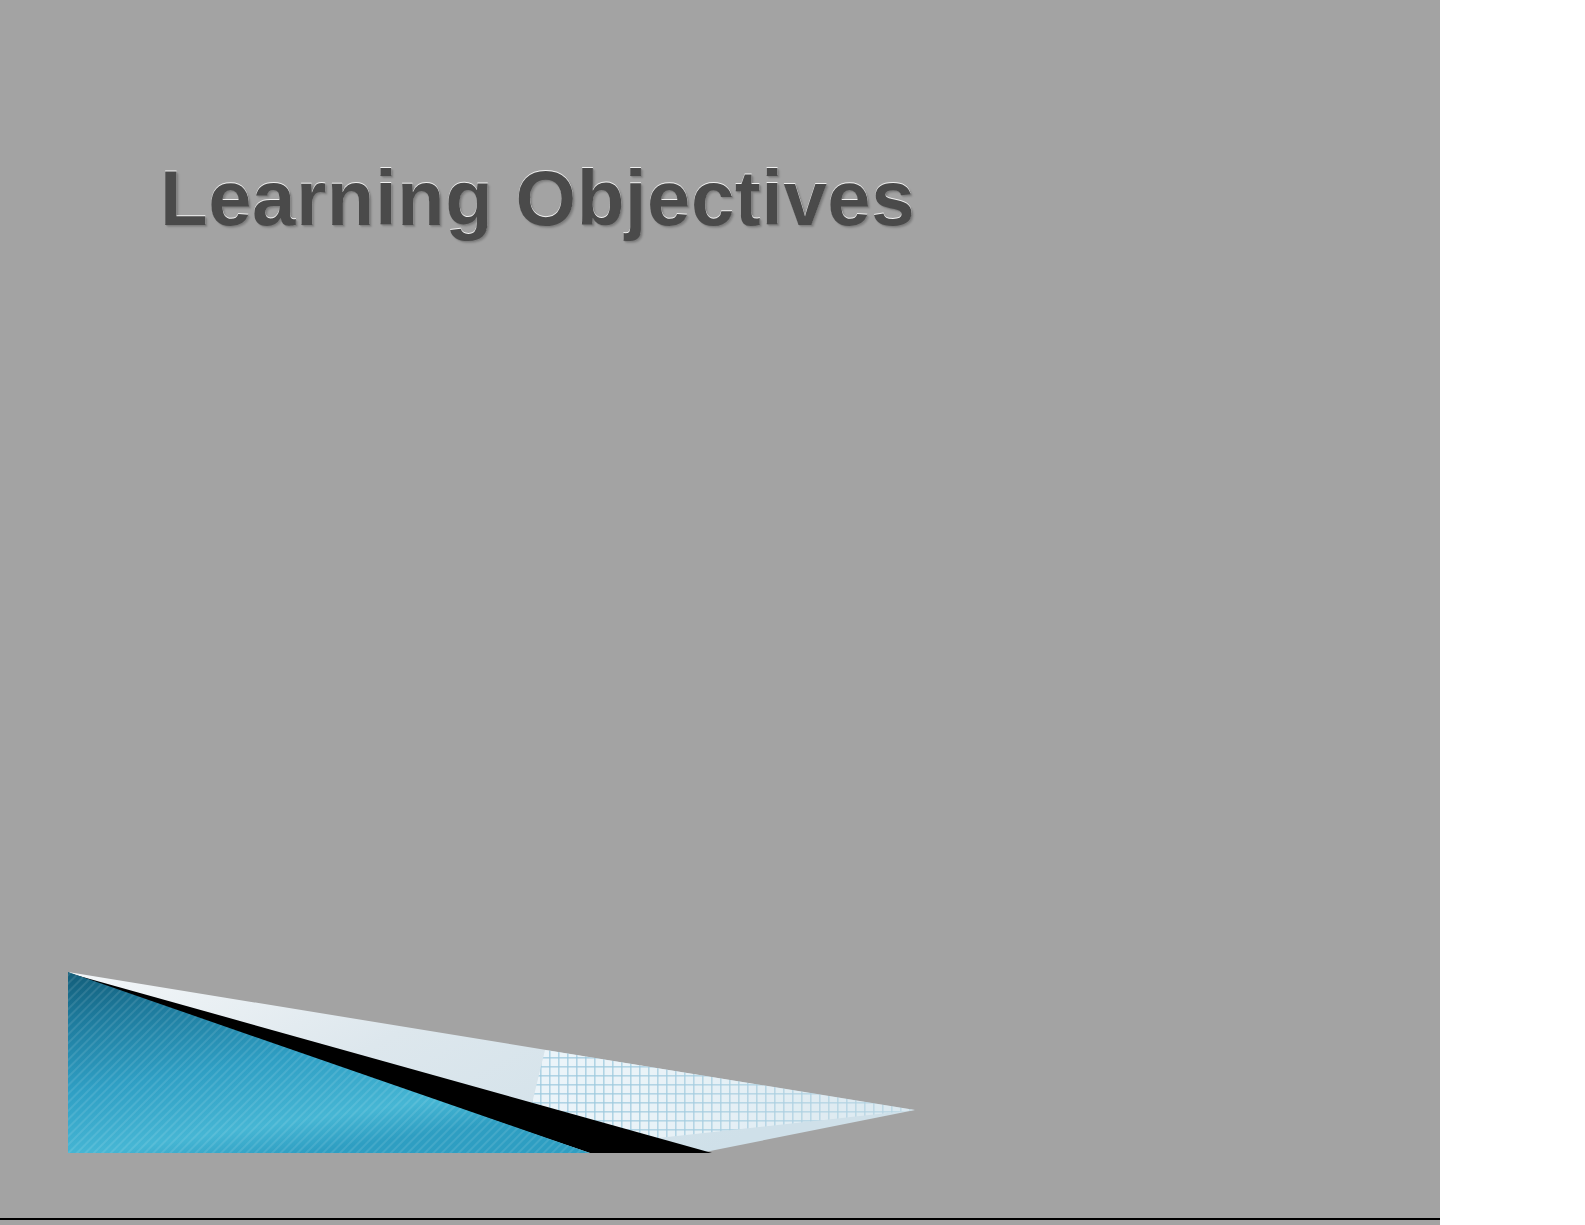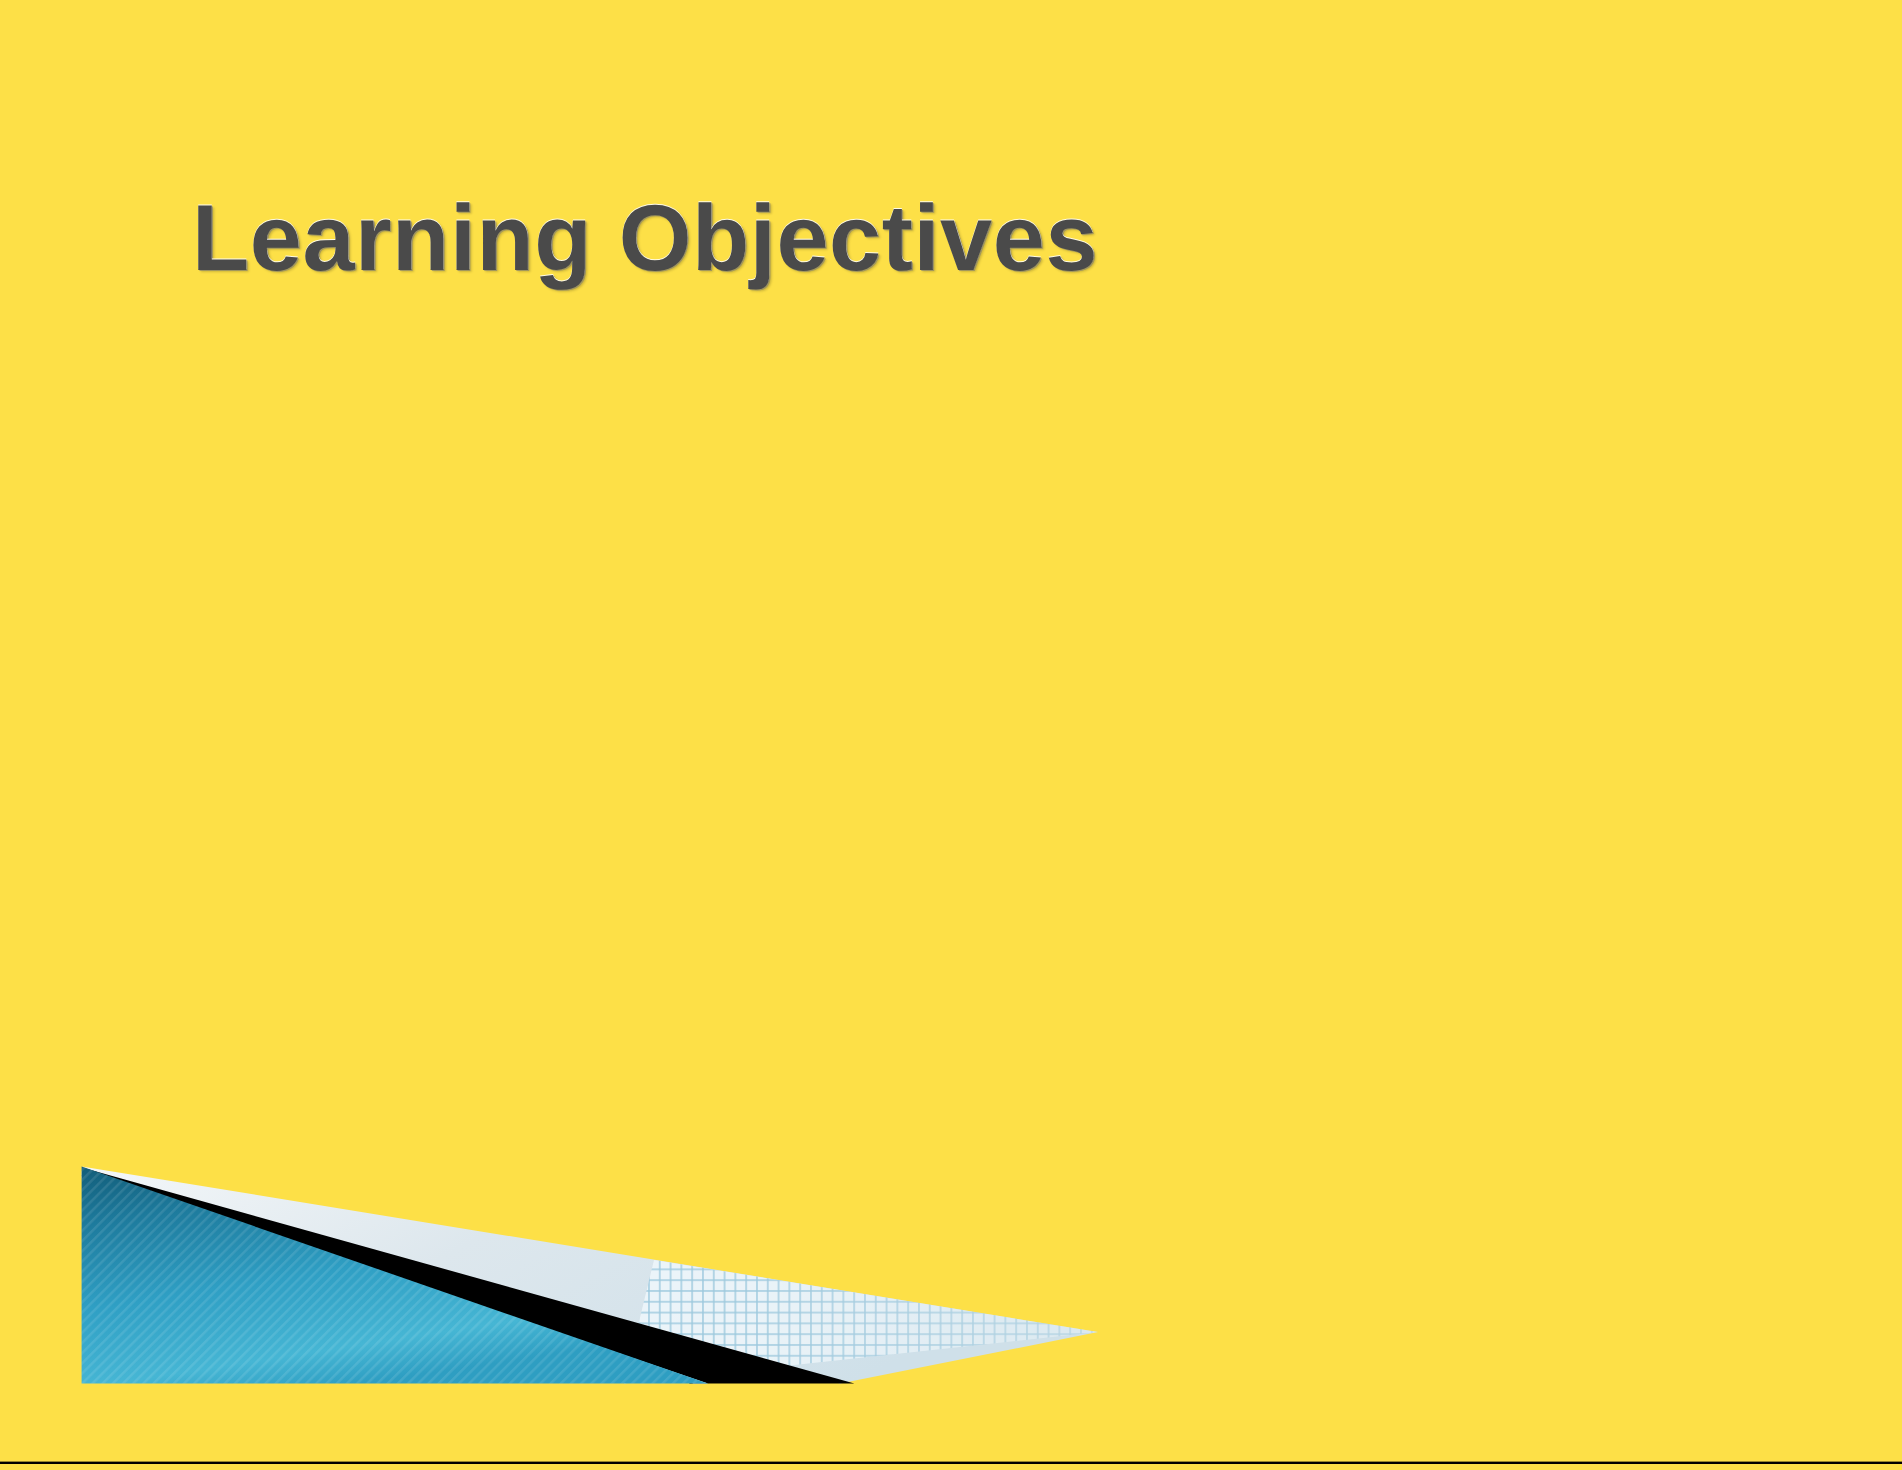--- a/index.html
+++ b/index.html
@@ -8,23 +8,23 @@
     padding: 0;
     background: #ffffff;
   }
 
   body {
     font-family: "Liberation Sans", sans-serif;
   }
 
   #slide {
     position: relative;
-    width: 1585px;
+    width: 1440px;
     height: 1225px;
-    background: #fde047;
+    background: #a3a3a3;
     overflow: hidden;
   }
 
   
   #title-block {
     position: absolute;
     left: 160px;
     top: 150px;
     width: 1200px;
     height: 110px;

